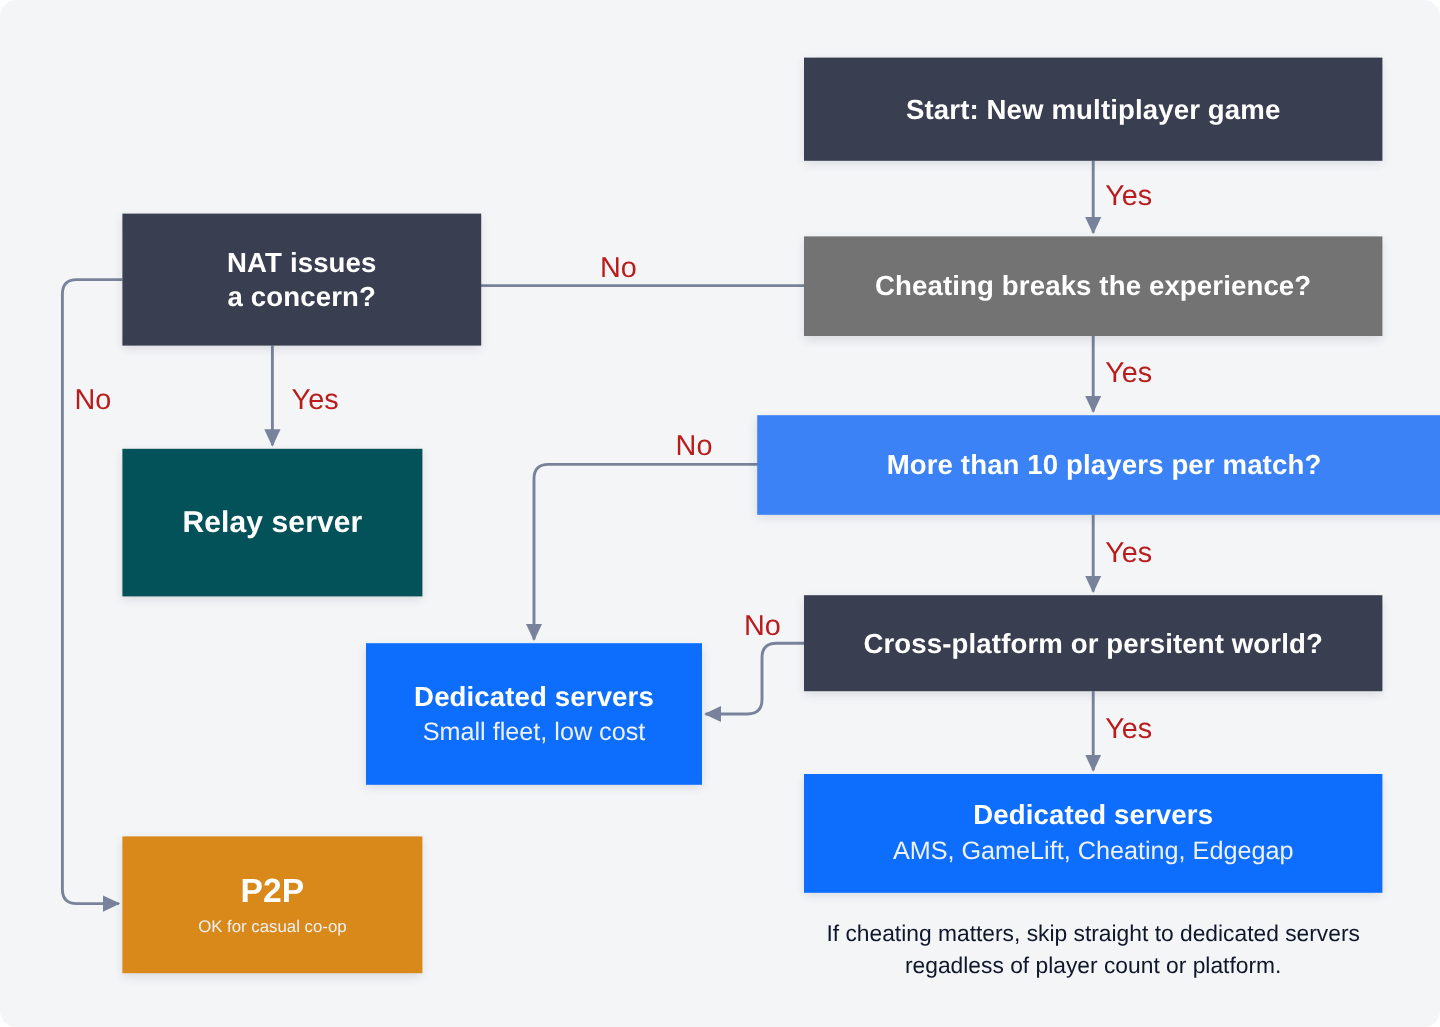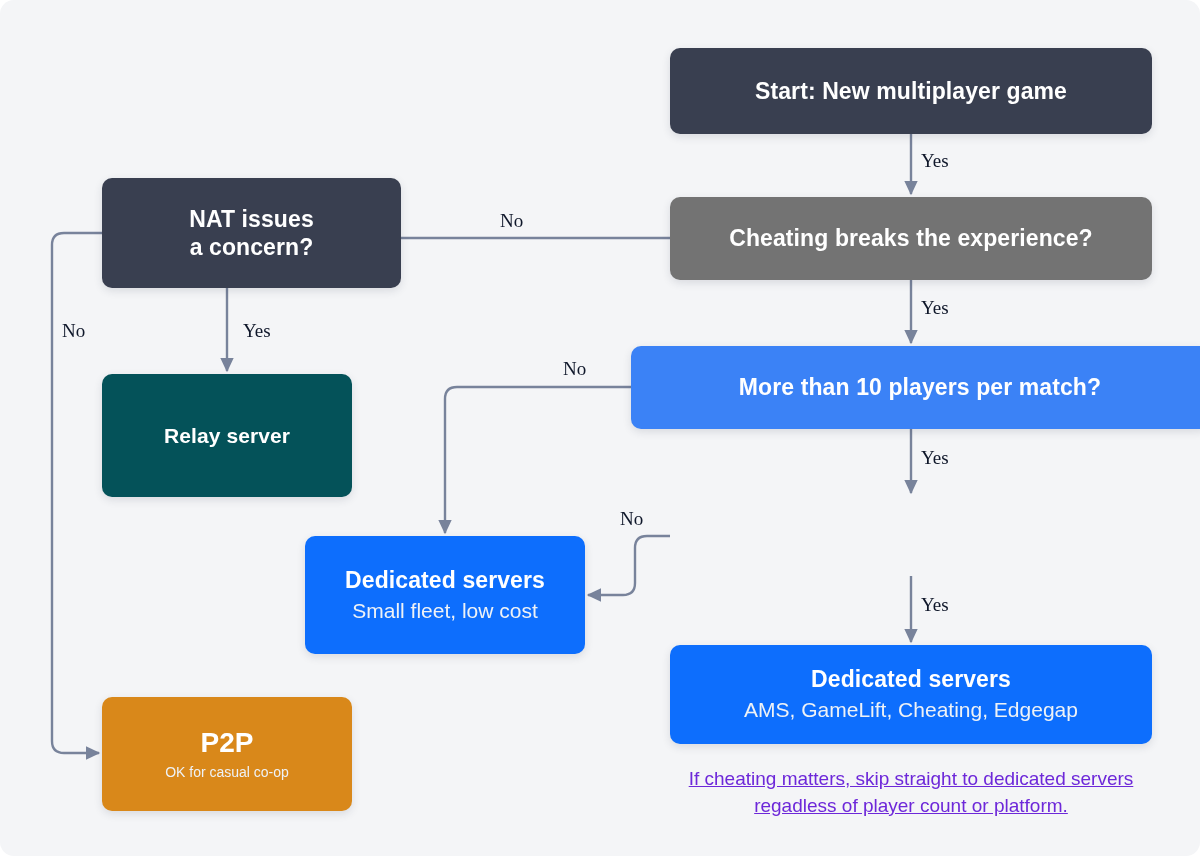--- a/index.html
+++ b/index.html
@@ -20,21 +20,21 @@
     position: absolute;
     left: 0;
     top: 0;
     width: 1200px;
     height: 856px;
     pointer-events: none;
   }
   .node {
     position: absolute;
     box-sizing: border-box;
-    border-radius: 10px;
+    border-radius: 0;
     display: flex;
     flex-direction: column;
     align-items: center;
     justify-content: center;
     text-align: center;
     box-shadow: 0 3px 8px rgba(40,50,70,0.13);
     padding: 6px 14px;
   }
   .node .title {
     font-weight: bold;
@@ -42,32 +42,30 @@
     letter-spacing: 0.1px;
     line-height: 1.22;
   }
   .node .subtitle {
     color: #eef2f6;
     line-height: 1.25;
     margin-top: 4px;
   }
   .edge-label {
     position: absolute;
-    color: #0f172a;
-    font-size: 19px;
+    color: #b91c1c;
+    font-size: 24px;
     white-space: nowrap;
-    font-family: Liberation Serif, serif;
   }
   .caption {
     position: absolute;
-    color: #6d28d9;
+    color: #0f172a;
     font-size: 19px;
     line-height: 1.42;
     text-align: center;
-    text-decoration: underline;
   }
 </style>
 </head>
 <body>
 
 <div id="canvas">
 
   <svg id="edges" viewBox="0 0 1200 856" xmlns="http://www.w3.org/2000/svg">
     <defs>
       <marker id="arrow" viewBox="0 0 10 10" refX="8.6" refY="5" markerWidth="6.4" markerHeight="6.4" orient="auto-start-reverse">
@@ -101,28 +99,31 @@
   </div>
 
   <div class="node" style="left:670px; top:197px; width:482px; height:83px; background:#737373;">
     <div class="title" style="font-size:23px;">Cheating breaks the experience?</div>
   </div>
 
   <div class="node" style="left:631px; top:346px; width:578px; height:83px; background:#3b82f6;">
     <div class="title" style="font-size:23px;">More than 10 players per match?</div>
   </div>
 
+  <div class="node" style="left:670px; top:496px; width:482px; height:80px; background:#393f50;">
+    <div class="title" style="font-size:23px;">Cross-platform or persitent world?</div>
+  </div>
 
   <div class="node" style="left:102px; top:178px; width:299px; height:110px; background:#393f50;">
     <div class="title" style="font-size:23px; white-space:pre-line;">NAT issues
 a concern?</div>
   </div>
 
   <div class="node" style="left:102px; top:374px; width:250px; height:123px; background:#045259;">
-    <div class="title" style="font-size:21px;">Relay server</div>
+    <div class="title" style="font-size:25px;">Relay server</div>
   </div>
 
   <div class="node" style="left:102px; top:697px; width:250px; height:114px; background:#d9881a;">
     <div class="title" style="font-size:28px;">P2P</div>
     <div class="subtitle" style="font-size:14px;">OK for casual co-op</div>
   </div>
 
   <div class="node" style="left:305px; top:536px; width:280px; height:118px; background:#0d6efd;">
     <div class="title" style="font-size:23px;">Dedicated servers</div>
     <div class="subtitle" style="font-size:21px;">Small fleet, low cost</div>

